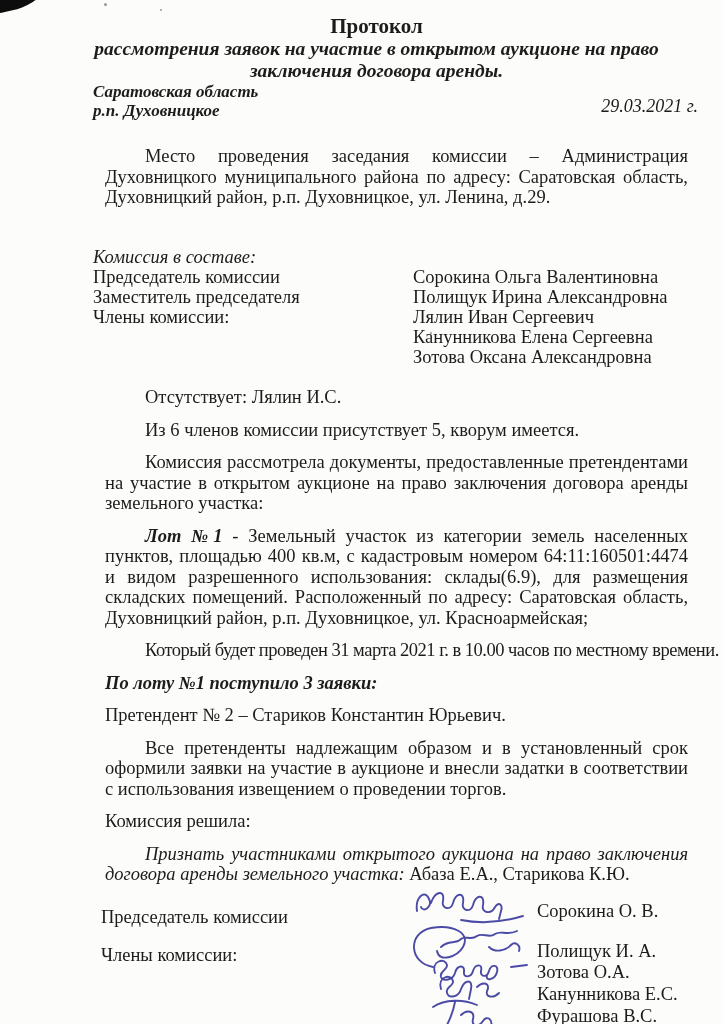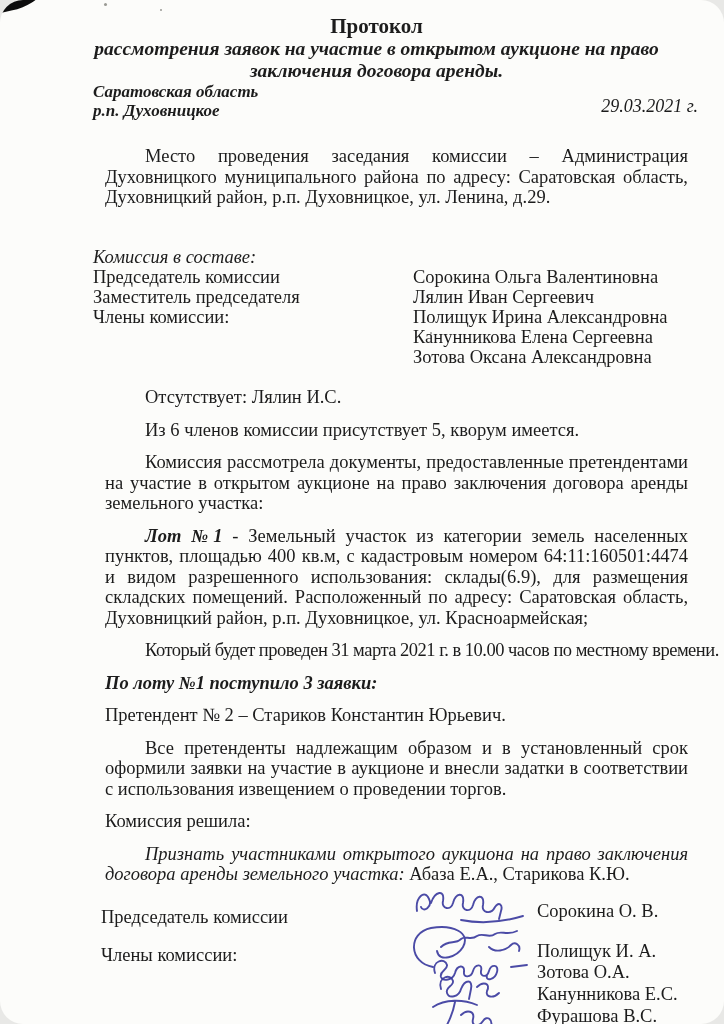--- a/index.html
+++ b/index.html
@@ -4,21 +4,20 @@
 <style>
   html,body{margin:0;padding:0;background:#e8e8e6;}
   .page{
     position:relative;
     width:724px;height:1024px;
     background:#fcfcfa;
     font-family:"Liberation Serif", serif;
     color:#1c1c1c;
     overflow:hidden;
     box-sizing:border-box;
-    border-radius:23px;
   }
   .content{
     position:absolute;left:93px;top:10px;width:607px;
     font-size:18.5px;line-height:20.5px;
   }
   .doc-title{
     text-align:center;font-weight:bold;font-size:21px;line-height:24px;
     margin-top:4px;transform:translateX(-20px);
   }
   .doc-subtitle{
@@ -76,22 +75,22 @@
 
     <div class="commission-heading">Комиссия в составе:</div>
     <div class="commission">
       <div class="roles">
         <div>Председатель комиссии</div>
         <div>Заместитель председателя</div>
         <div>Члены комиссии:</div>
       </div>
       <div class="names">
         <div>Сорокина Ольга Валентиновна</div>
+        <div>Полищук Ирина Александровна</div>
         <div>Лялин Иван Сергеевич</div>
-        <div>Полищук Ирина Александровна</div>
         <div>Канунникова Елена Сергеевна</div>
         <div>Зотова Оксана Александровна</div>
       </div>
     </div>
 
     <p class="p indent p-absent">Отсутствует: Лялин И.С.</p>
     <p class="p indent">Из 6 членов комиссии  присутствует 5,  кворум имеется.</p>
     <p class="p just indent">Комиссия рассмотрела документы, предоставленные претендентами на участие в открытом аукционе на право заключения договора аренды земельного участка:</p>
 
     <p class="p just indent"><span class="bold-italic">Лот №1</span><span> - Земельный участок из категории земель населенных пунктов, площадью 400 кв.м, с кадастровым номером 64:11:160501:4474 и видом разрешенного использования: склады(6.9), для размещения складских помещений. Расположенный по адресу: Саратовская область, Духовницкий район, р.п. Духовницкое, ул. Красноармейская;</span></p>

